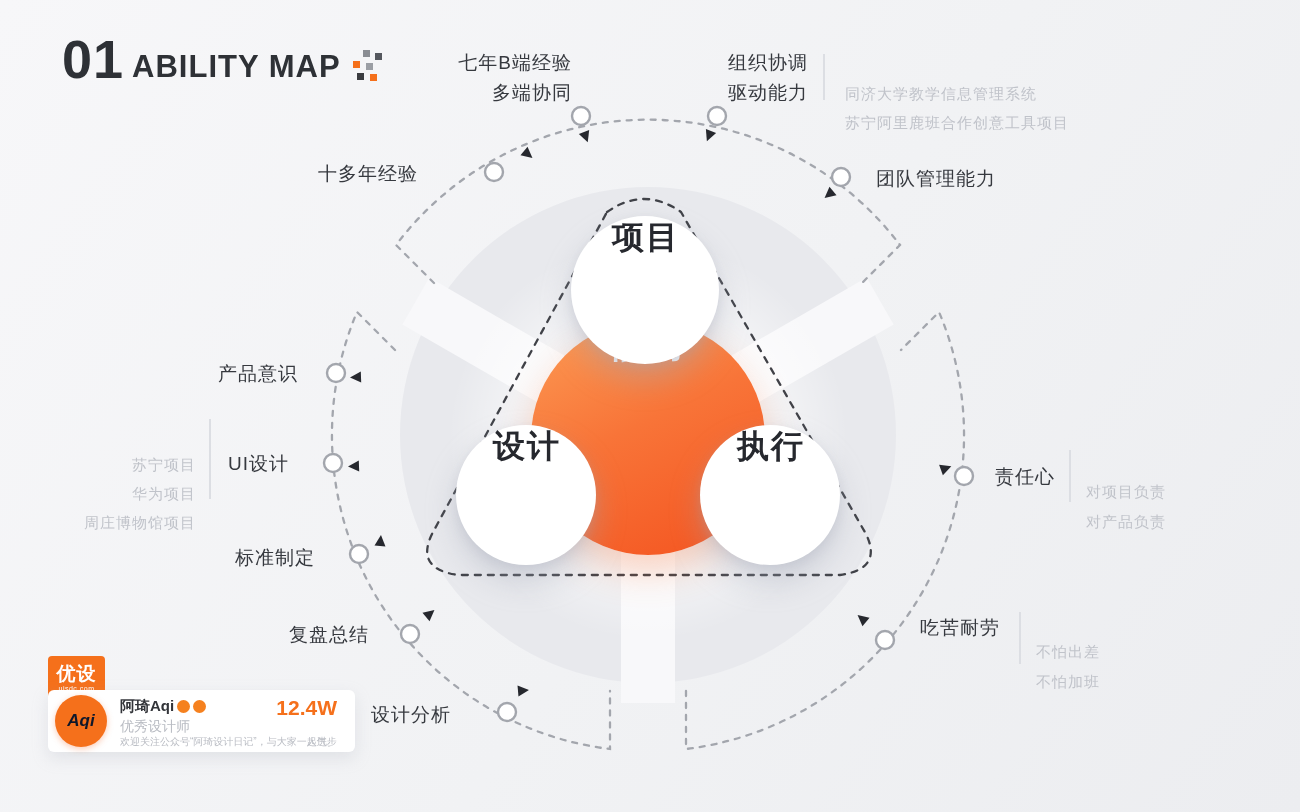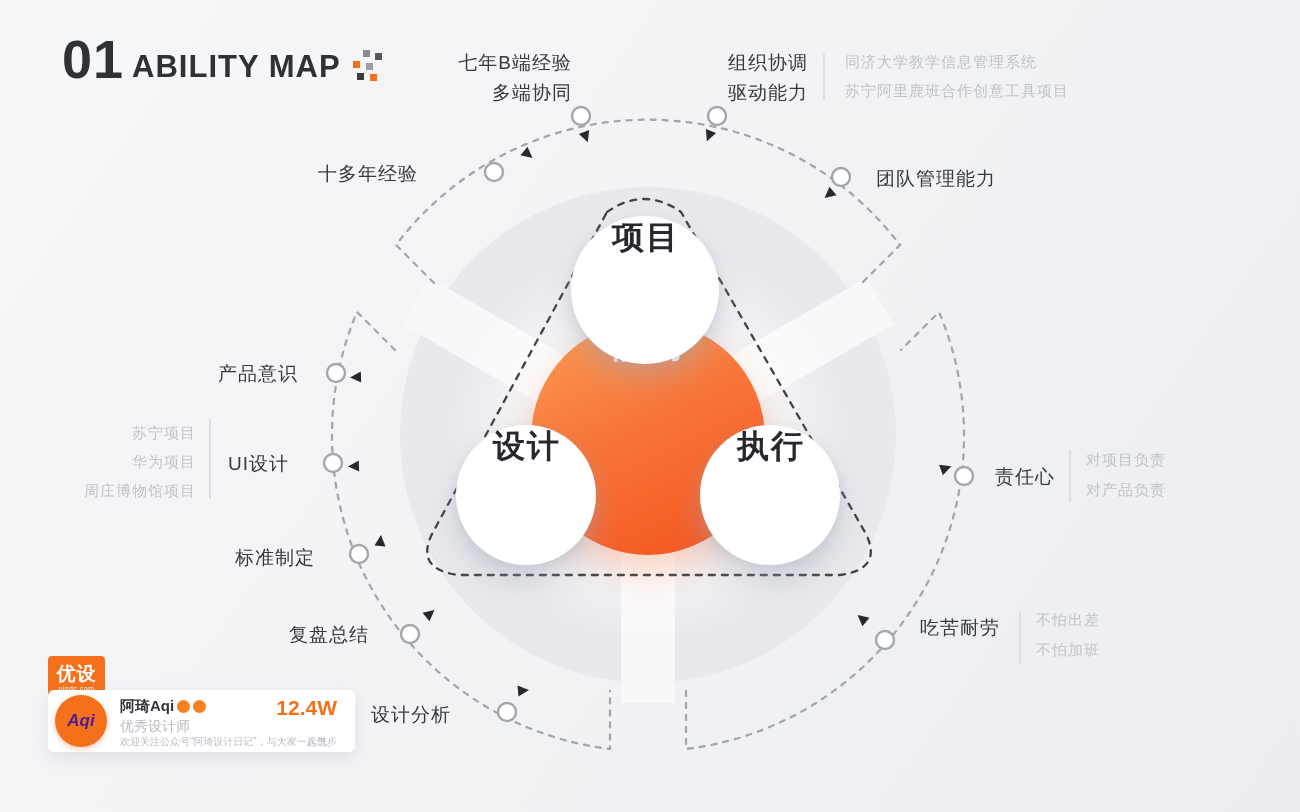--- a/index.html
+++ b/index.html
@@ -26,32 +26,32 @@
   .sat-circle { position:absolute; border-radius:50%; background:#fff;
     box-shadow:0 16px 30px rgba(162,168,182,.40),0 4px 10px rgba(162,168,182,.22);
     display:flex; align-items:flex-start; justify-content:center; }
   .sat-circle .txt { font-size:32px; font-weight:600; color:#26282E; letter-spacing:2px; text-indent:2px; }
   .c-project { left:571px; top:216px; width:148px; height:148px; }
   .c-design  { left:456px; top:425px; width:140px; height:140px; }
   .c-exec    { left:700px; top:425px; width:140px; height:140px; }
   
   .lbl { position:absolute; font-size:19px; color:#36393F; letter-spacing:1px; white-space:nowrap; }
   .lbl.r { text-align:right; }
-  .note { position:absolute; font-size:15px; color:#C0C3CA; letter-spacing:1px; white-space:nowrap; }
+  .note { position:absolute; font-size:15px; color:#C0C3CA; letter-spacing:1px; white-space:nowrap;margin-top:32px; }
   .note.r { text-align:right; }
   .vdiv { position:absolute; width:2px; background:#DCDEE3; }
   
   .uisdc-logo { position:absolute; left:48px; top:656px; width:57px; height:44px; background:#F5701B;
     border-radius:4px; color:#fff; display:flex; flex-direction:column; align-items:center; justify-content:center; }
   .uisdc-logo .big { font-size:19px; font-weight:800; letter-spacing:1px; line-height:1.1; }
   .uisdc-logo .small { font-size:7px; letter-spacing:.5px; }
   .profile-card { position:absolute; left:48px; top:690px; width:307px; height:62px; background:#fff;
     border-radius:6px; box-shadow:0 6px 16px rgba(170,175,188,.25); }
   .avatar { position:absolute; left:7px; top:5px; width:52px; height:52px; border-radius:50%;
-    background:#F5701B; color:#4c1d95; display:flex; align-items:center; justify-content:center;
+    background:#F5701B; color:#0f172a; display:flex; align-items:center; justify-content:center;
     font-weight:800; font-size:17px; font-style:italic; box-shadow:0 2px 6px rgba(244,110,50,.35); }
   .p-name { position:absolute; left:72px; top:7px; font-size:15px; font-weight:700; color:#33353A; display:flex; align-items:center; }
   .p-badge { width:13px; height:13px; border-radius:50%; background:#F5811F; display:inline-block; margin-left:3px;
     color:#fff; font-size:8px; font-weight:700; font-style:normal; text-align:center; line-height:13px; }
   .p-title { position:absolute; left:72px; top:28px; font-size:14px; color:#B9BCC3; }
   .p-desc { position:absolute; left:72px; top:45px; font-size:10px; color:#B9BCC3; white-space:nowrap; }
   .p-stat { position:absolute; right:18px; top:6px; font-size:21px; font-weight:800; color:#F5701B; }
   .p-stat-label { position:absolute; right:28px; top:45px; font-size:10px; color:#B9BCC3; }
 </style>
 </head>

